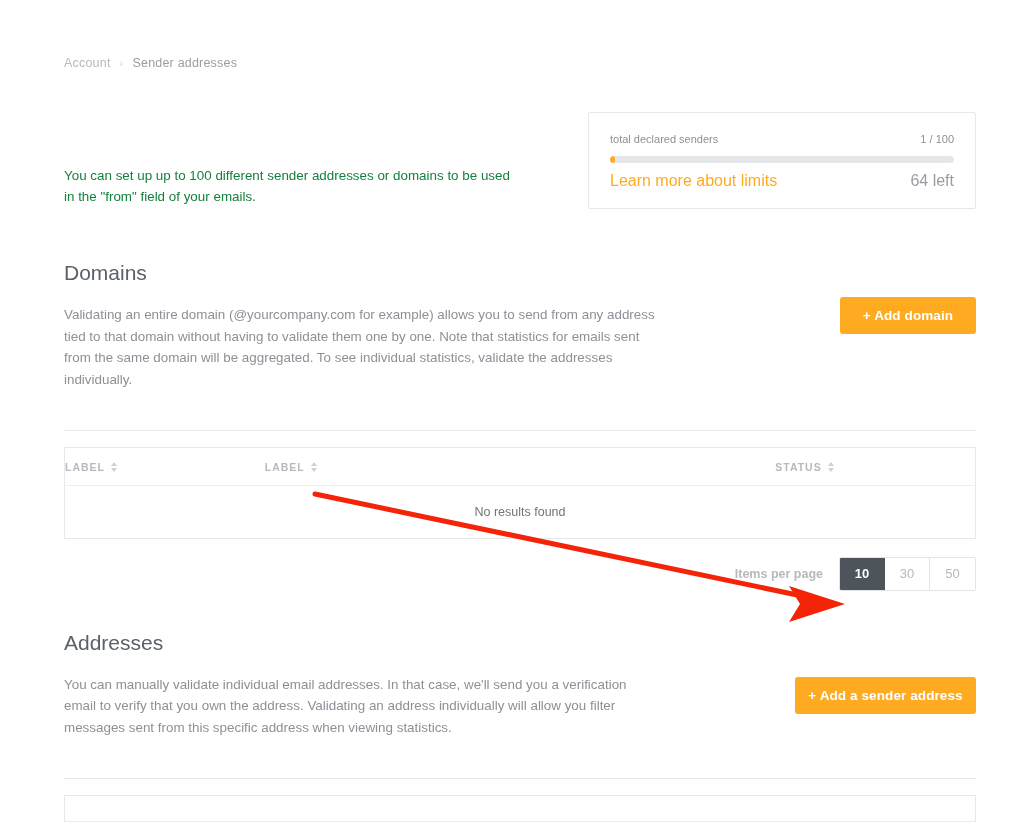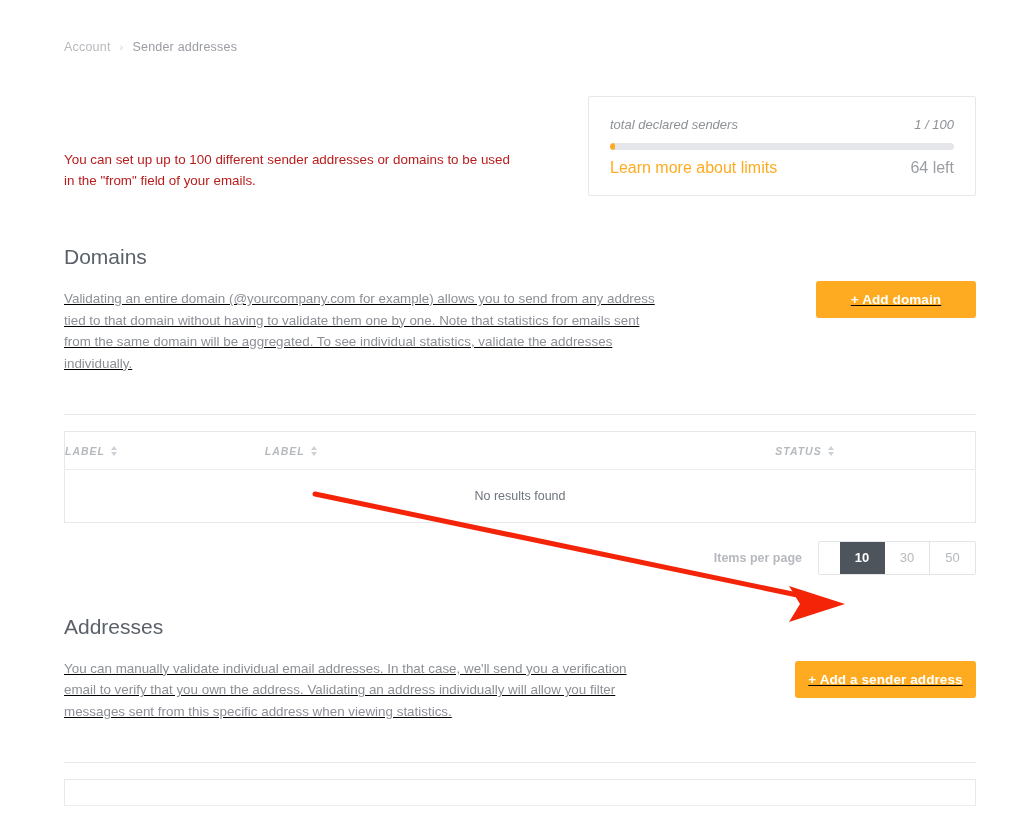--- a/index.html
+++ b/index.html
@@ -18,21 +18,21 @@
     overflow: hidden;
   }
   .content {
     position: absolute;
     left: 64px; top: 0;
     width: 912px;
   }
 
   
   .breadcrumb {
-    margin-top: 40px;
+    margin-top: 56px;
     font-size: 12.5px;
     color: #b6b9bd;
     display: flex; align-items: center; gap: 9px;
     letter-spacing: .2px;
   }
   .breadcrumb .crumb { color: #b6b9bd; text-decoration: none; }
   .breadcrumb .crumb.current { color: #9a9da2; }
   .breadcrumb .sep { color: #cfd2d6; font-size: 11px; }
 
   
@@ -47,38 +47,37 @@
   
   .intro-row {
     display: flex;
     justify-content: space-between;
     align-items: flex-start;
     margin-top: 42px;
   }
   .intro-text {
     font-size: 13.4px;
     line-height: 21px;
-    color: #b91c1c;
+    color: #15803d;
     width: 460px;
     padding-top: 40px;
   }
 
   
   .quota-card {
     width: 388px;
     border: 1px solid #e6e8ea;
     border-radius: 2px;
     padding: 20px 21px 18px 21px;
     background: #fff;
   }
   .quota-top {
     display: flex; justify-content: space-between; align-items: flex-start;
-    font-size: 13px;
+    font-size: 11px;
     color: #8d9096;
-    font-style: italic;
   }
   .quota-count { color: #8d9096; }
   .quota-bar {
     margin-top: 11px;
     height: 7px;
     border-radius: 4px;
     background: #e4e6e9;
     position: relative;
     overflow: hidden;
   }
@@ -102,21 +101,20 @@
   .section-title {
     font-size: 21px;
     font-weight: 400;
     color: #5b6169;
     margin: 0 0 6px 0;
   }
   .section-row {
     display: flex;
     justify-content: space-between;
     align-items: flex-start;
-    text-decoration: underline;
   }
   .section-desc {
     font-size: 13.4px;
     line-height: 21.5px;
     color: #8d9096;
     width: 600px;
   }
   .section-desc.narrow { width: 595px; }
 
   
@@ -126,21 +124,21 @@
     border: none;
     border-radius: 3px;
     font-family: "Liberation Sans", sans-serif;
     font-size: 13.5px;
     font-weight: 700;
     cursor: pointer;
     white-space: nowrap;
     letter-spacing: .1px;
   }
   .btn-add-domain {
-    width: 160px; height: 37px;
+    width: 136px; height: 37px;
     margin-top: 6px;
   }
   .btn-add-address {
     width: 181px; height: 37px;
     margin-top: 16px;
   }
 
   
   .divider {
     height: 1px;
@@ -162,21 +160,21 @@
     font-size: 10.5px;
     font-weight: 700;
     color: #b6b9bd;
     letter-spacing: 1px;
     text-align: left;
     padding: 13px 0 12px 0;
     border-bottom: 1px solid #ecedef;
     background: #fff;
     white-space: nowrap;
   }
-  .th-inner { display: inline-flex; align-items: center; gap: 6px; font-style: italic; }
+  .th-inner { display: inline-flex; align-items: center; gap: 6px; }
   .sort-icon {
     display: inline-flex; flex-direction: column;
     line-height: 0; gap: 2px;
   }
   .sort-icon i {
     display: block;
     width: 0; height: 0;
     border-left: 3.5px solid transparent;
     border-right: 3.5px solid transparent;
   }
@@ -227,21 +225,20 @@
     border-right: 1px solid #e2e4e7;
     cursor: pointer;
     font-weight: 400;
   }
   .pager-opt:last-child { border-right: none; }
   .pager-opt.active {
     background: #4e545c;
     color: #ffffff;
     font-weight: 700;
     border-right-color: #4e545c;
-    margin-left: 21px;
   }
 
   
   .annotation {
     position: absolute;
     left: 0; top: 0;
     width: 1024px; height: 829px;
     pointer-events: none;
   }
 </style>

